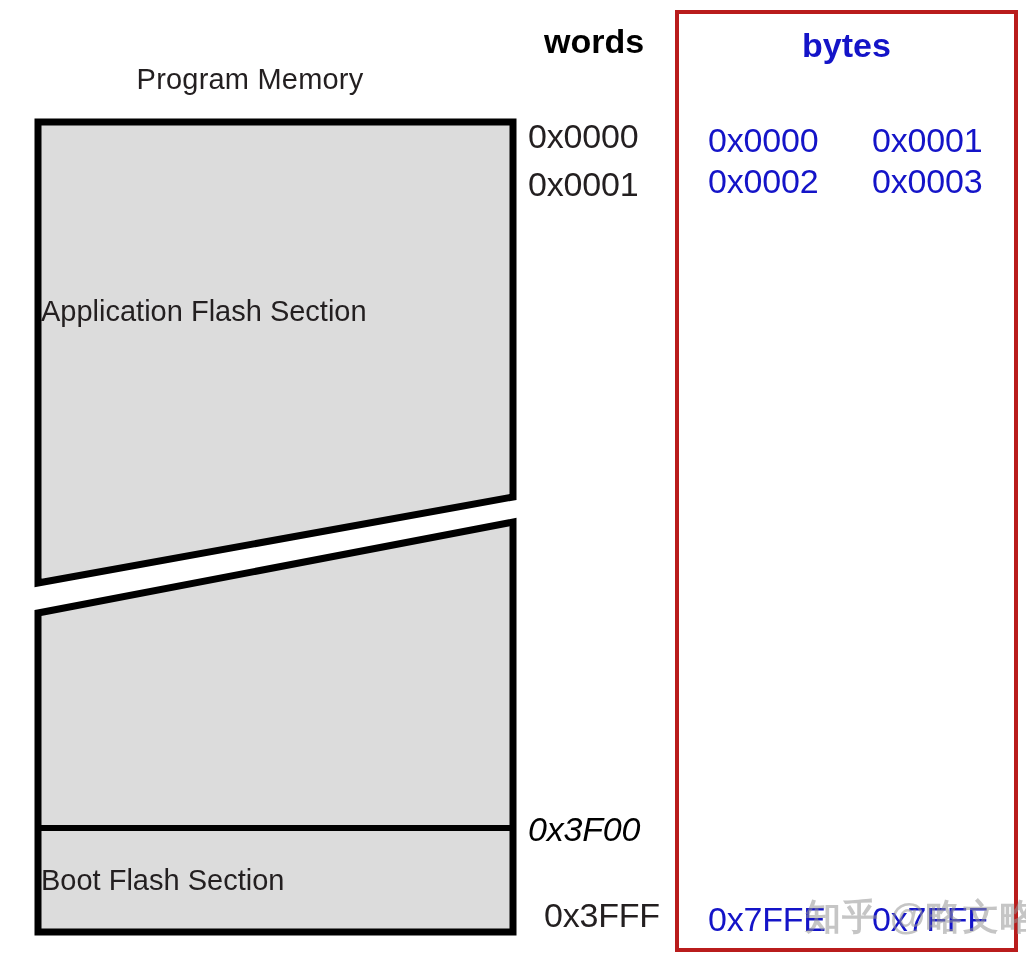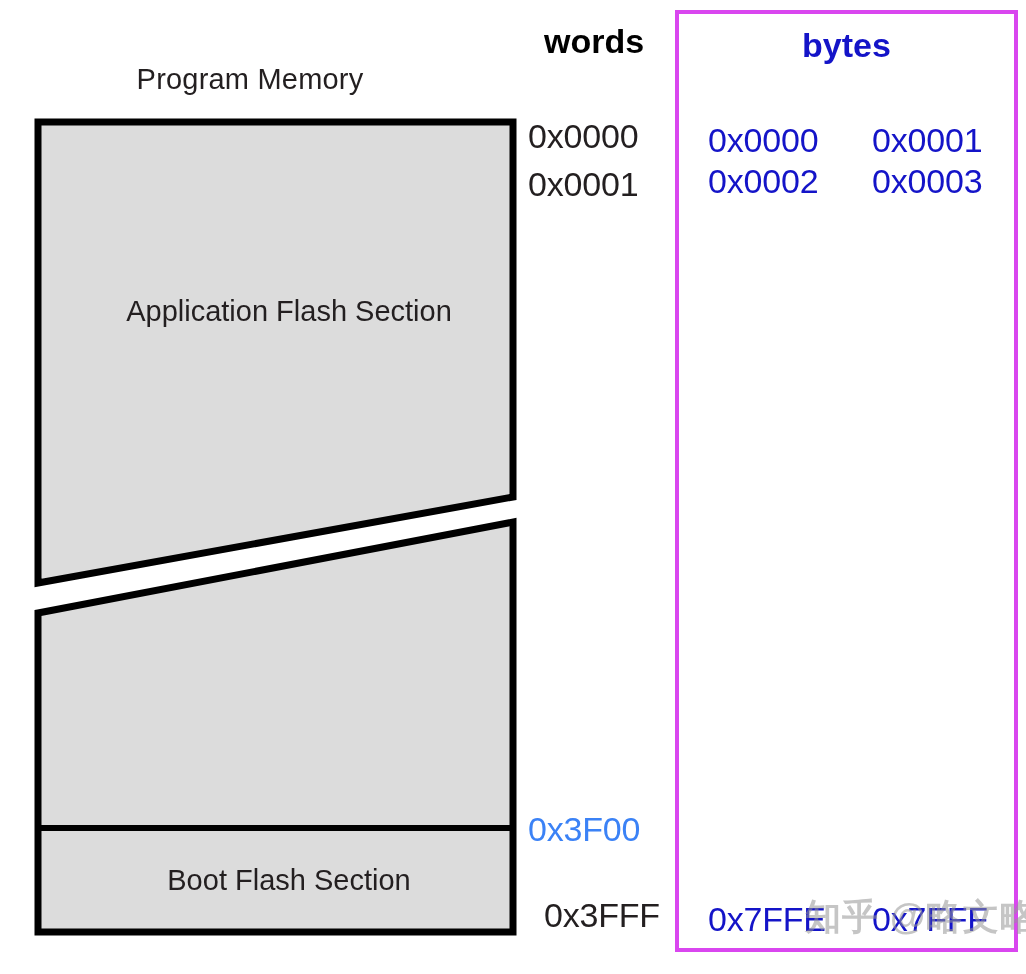--- a/index.html
+++ b/index.html
@@ -31,26 +31,26 @@
     color: #231f20;
     letter-spacing: 0.2px;
     white-space: nowrap;
   }
   #memory-svg {
     position: absolute;
     left: 0; top: 0;
   }
   .section-label {
     position: absolute;
-    text-align: center;
+    text-align: left;
     font-size: 29px;
     color: #231f20;
     white-space: nowrap;
     width: 536px;
-    left: 21px;
+    left: 41px;
   }
   #app-flash-label { top: 295px; }
   #boot-flash-label { top: 864px; }
 
   
   #words-column {
     position: absolute;
     left: 524px; top: 0;
     width: 150px;
     height: 828px;
@@ -66,34 +66,34 @@
     white-space: nowrap;
   }
   .word-addr {
     position: absolute;
     left: 4px;
     font-size: 34px;
     white-space: nowrap;
     letter-spacing: -0.2px;
   }
   .addr-black { color: #231f20; }
-  .addr-red   { color: #3b82f6; }
+  .addr-red   { color: #000000; font-style: italic; }
   .addr-blue  { color: #1414c8; }
 
   #word-0 { top: 117px; }
   #word-1 { top: 165px; }
   #word-2 { top: 810px; }
   #word-3 { top: 896px; margin-left: 16px; }
 
   
   #bytes-box {
     position: absolute;
     left: 675px; top: 10px;
     width: 343px; height: 942px;
-    border: 4px solid #d946ef;
+    border: 4px solid #b91c1c;
     box-sizing: border-box;
     background: #ffffff;
   }
   #bytes-header {
     position: absolute;
     left: 0; top: 12px;
     width: 100%;
     text-align: center;
     font-weight: bold;
     font-size: 34px;

